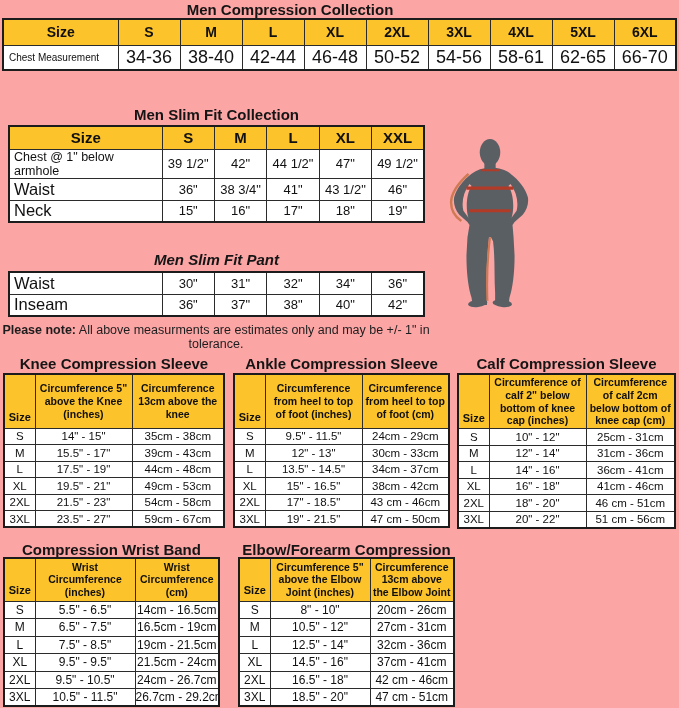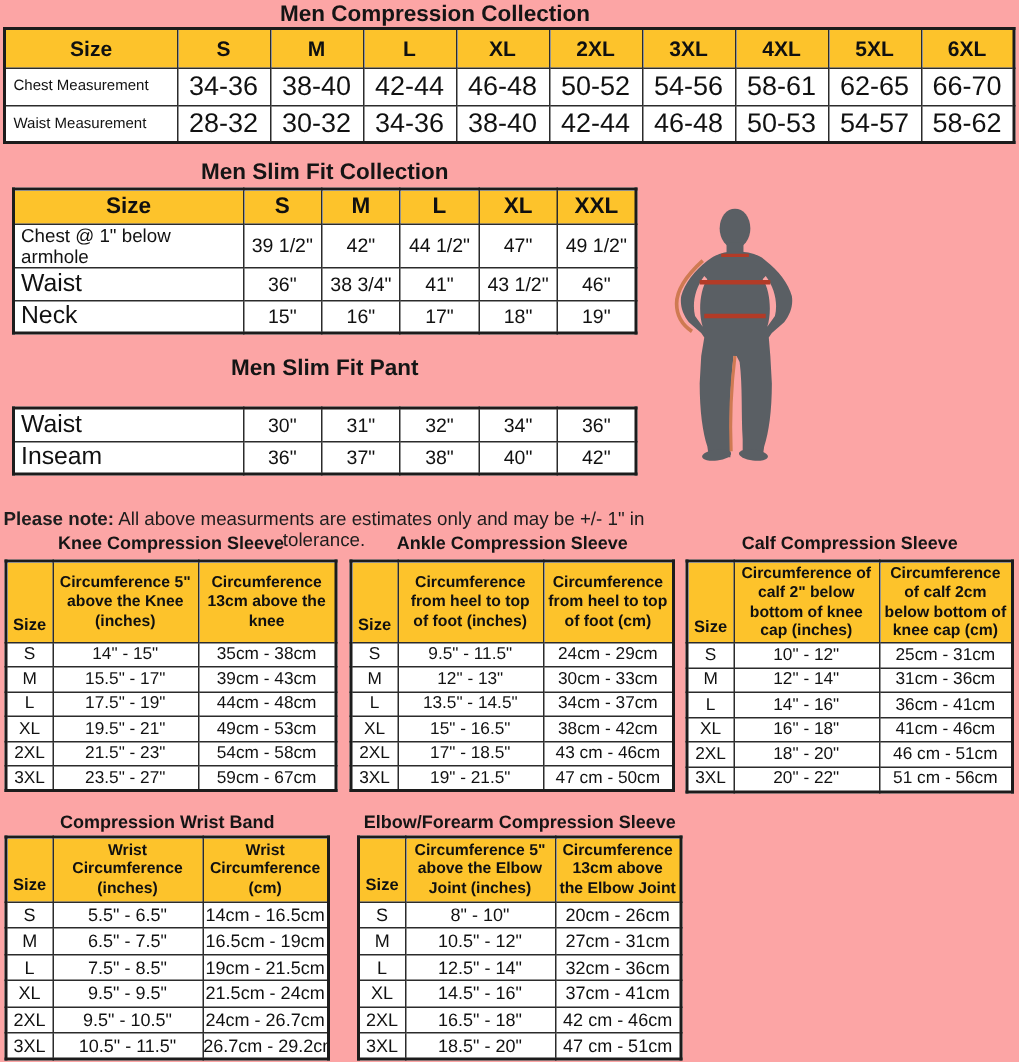--- a/index.html
+++ b/index.html
@@ -2,21 +2,21 @@
 <html><head>
 <meta charset="utf-8">
 <style>
   * { margin:0; padding:0; box-sizing:border-box; }
   html,body { background:#fff; }
   body { font-family:"Liberation Sans", sans-serif; color:#111; }
   .page { position:relative; width:679px; height:708px; background:#fca5a5; overflow:hidden; }
 
   .title { position:absolute; font-weight:bold; color:#151515; text-align:center; }
   .big-title { font-size:15px; }
-  .btitle { position:absolute; font-weight:bold; font-size:12px; color:#151515; text-align:center; }
+  .btitle { position:absolute; font-weight:bold; font-size:15px; color:#151515; text-align:center; }
 
   table.tbl { position:absolute; border-collapse:collapse; table-layout:fixed; background:#fff; }
   .tbl th, .tbl td { border:1px solid #2b2b2b; text-align:center; vertical-align:middle; overflow:hidden; }
   .tbl { border:2px solid #1c1c1c; }
   .tbl thead th { background:#FDC32B; font-weight:bold; color:#101010; }
 
   
   .t-top th { height:26px; font-size:14px; }
   .t-top td { height:25px; font-size:18px; }
   .t-top td:first-child { text-align:left; padding-left:5px; font-size:10px; }
@@ -76,32 +76,20 @@
           <td>Chest Measurement</td>
           <td>34-36</td>
           <td>38-40</td>
           <td>42-44</td>
           <td>46-48</td>
           <td>50-52</td>
           <td>54-56</td>
           <td>58-61</td>
           <td>62-65</td>
           <td>66-70</td>
-        </tr>
-        <tr>
-          <td>Waist Measurement</td>
-          <td>28-32</td>
-          <td>30-32</td>
-          <td>34-36</td>
-          <td>38-40</td>
-          <td>42-44</td>
-          <td>46-48</td>
-          <td>50-53</td>
-          <td>54-57</td>
-          <td>58-62</td>
         </tr>
       </tbody>
   </table>
 
   <div class="title big-title" style="left:8px;top:106px;width:417px;">Men Slim Fit Collection</div>
   <table class="tbl t-slim" style="left:8px;top:125px;width:417px;">
     <thead>
       <tr>
         <th class="sizeh">Size</th>
       <th>S</th>
@@ -152,21 +140,21 @@
                M60,44 C66,52 68,62 66,70 L61,77 C64,68 63,53 58,46 Z" fill="#5a5f64"></path>
       <ellipse cx="28" cy="160.5" rx="9.5" ry="3.6" transform="rotate(-7 28 160.5)" fill="#5a5f64"></ellipse>
       <ellipse cx="52" cy="160.5" rx="9.5" ry="3.6" transform="rotate(7 52 160.5)" fill="#5a5f64"></ellipse>
       <path d="M31,30.5 L49,30.5" stroke-width="2" fill="none" stroke="#b23b27"></path>
       <path d="M17,48 L63,48" stroke-width="3" fill="none" stroke="#b23b27"></path>
       <path d="M20,70 L60,70" stroke-width="3" fill="none" stroke="#b23b27"></path>
       <path d="M40,96 C38,112 36.5,132 37.5,158" fill="none" stroke-width="2" stroke="#cf7a52"></path>
     </svg>
   </div>
 
-  <div class="title big-title" style="left:8px;top:237px;width:417px;">Men Slim Fit  Pant</div>
+  <div class="title big-title" style="left:8px;top:251px;width:417px;font-style:italic;">Men Slim Fit  Pant</div>
   <table class="tbl t-pant" style="left:8px;top:271px;width:417px;">
     <tbody>
         <tr>
           <td>Waist</td>
           <td>30"</td>
           <td>31"</td>
           <td>32"</td>
           <td>34"</td>
           <td>36"</td>
         </tr>
@@ -174,21 +162,21 @@
           <td>Inseam</td>
           <td>36"</td>
           <td>37"</td>
           <td>38"</td>
           <td>40"</td>
           <td>42"</td>
         </tr>
       </tbody>
   </table>
 
-  <div class="note" style="left:0;top:323px;width:432px;margin-top:16px;">
+  <div class="note" style="left:0;top:323px;width:432px;">
     <div><b>Please note:</b><span> All above measurments are estimates only and may be +/- 1" in tolerance.</span></div>
   </div>
 
   <div class="btitle" style="left:3px;top:355px;width:222px;">Knee Compression Sleeve</div>
   <table class="tbl t-b row1" style="left:3px;top:373px;width:222px;">
     <thead>
       <tr>
         <th class="sizeh">Size</th>
         <th class="colA">Circumference 5" above the Knee (inches)</th>
         <th class="colB">Circumference 13cm above the knee</th>

